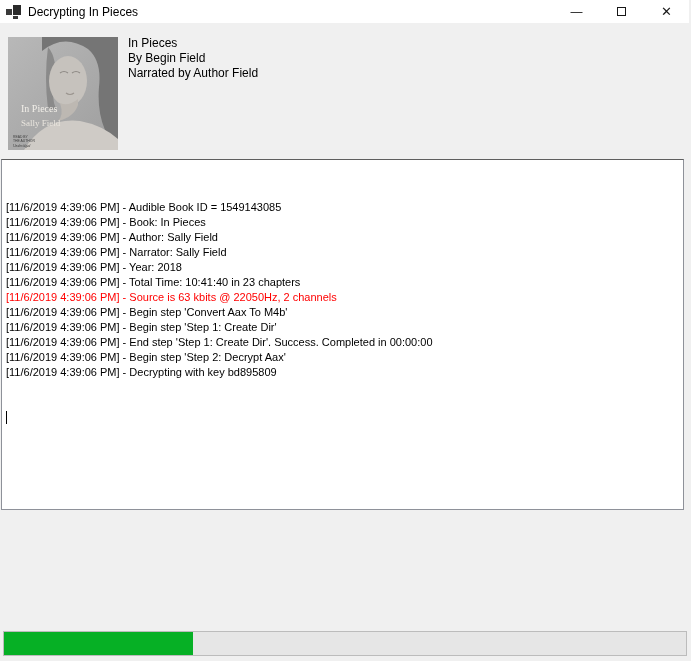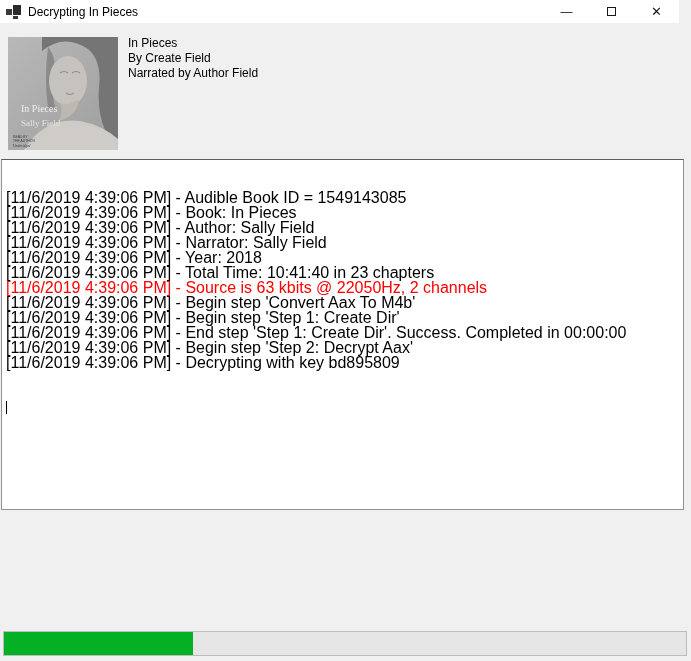--- a/index.html
+++ b/index.html
@@ -5,21 +5,21 @@
   html,body { margin:0; padding:0; background:#d0d0d0; }
   * { box-sizing:border-box; }
   .window {
     position:relative; width:691px; height:661px;
     background:#F0F0F0; overflow:hidden;
     font-family:"Liberation Sans", sans-serif;
     outline:1px solid #B5B5B5;
   }
   
   .titlebar {
-    position:absolute; top:0; left:0; right:12px; height:23px;
+    position:absolute; top:0; left:0; right:2px; height:23px;
     background:#FFFFFF; display:flex; align-items:center;
   }
   .app-icon { margin-left:6px; width:15px; height:15px; flex:0 0 auto; }
   .title-text { margin-left:7px; font-size:12px; color:#000; white-space:nowrap; }
   .controls { position:absolute; right:0; top:0; height:23px; display:flex; }
   .ctrl-btn {
     width:45px; height:23px; display:flex; align-items:center; justify-content:center;
     font-size:12px; color:#171717; cursor:default; background:transparent;
     border:none; padding:0; font-family:"Liberation Sans", sans-serif;
   }
@@ -32,22 +32,22 @@
   }
   .meta {
     position:absolute; left:128px; top:36px;
     font-size:12px; line-height:15px; color:#000;
   }
   
   .log {
     position:absolute; left:1px; top:159px; width:683px; height:351px;
     background:#FFFFFF;
     border:1px solid #8E9199; border-top-color:#5E5E5E;
-    padding:0 4px; overflow:hidden;
-    font-size:16px; line-height:15px; color:#000;
+    padding:10px 4px; overflow:hidden;
+    font-size:11px; line-height:15px; color:#000;
     white-space:pre; cursor:text;
   }
   .log-line { height:15px; }
   .caret-row { height:15px; display:flex; align-items:center; }
   .caret { display:inline-block; width:1px; height:13px; background:#000; }
   
   .progress-track {
     position:absolute; left:3px; top:631px; width:684px; height:25px;
     background:#E6E6E6; border:1px solid #BCBCBC;
   }
@@ -99,21 +99,21 @@
       <text x="13" y="89" font-family="Liberation Serif, serif" font-size="9" fill="#E9E5DE">Sally Field</text>
 
       <text x="5" y="101" font-family="Liberation Sans, sans-serif" font-size="3.4" fill="#3C3C3C">READ BY</text>
       <text x="5" y="105" font-family="Liberation Sans, sans-serif" font-size="3.4" fill="#3C3C3C">THE AUTHOR</text>
       <text x="5" y="110" font-family="Liberation Serif, serif" font-size="3.6" font-style="italic" fill="#3C3C3C">Unabridged</text>
     </svg>
   </div>
 
   <div class="meta">
     <div>In Pieces</div>
-    <div>By Create Field</div>
+    <div>By Begin Field</div>
     <div>Narrated by Author Field</div>
   </div>
 
   <div class="log" id="log-box">
     <div id="log-lines"><div class="log-line" style="color: rgb(0, 0, 0);">[11/6/2019 4:39:06 PM] - Audible Book ID = 1549143085</div><div class="log-line" style="color: rgb(0, 0, 0);">[11/6/2019 4:39:06 PM] - Book: In Pieces</div><div class="log-line" style="color: rgb(0, 0, 0);">[11/6/2019 4:39:06 PM] - Author: Sally Field</div><div class="log-line" style="color: rgb(0, 0, 0);">[11/6/2019 4:39:06 PM] - Narrator: Sally Field</div><div class="log-line" style="color: rgb(0, 0, 0);">[11/6/2019 4:39:06 PM] - Year: 2018</div><div class="log-line" style="color: rgb(0, 0, 0);">[11/6/2019 4:39:06 PM] - Total Time: 10:41:40 in 23 chapters</div><div class="log-line" style="color: rgb(255, 0, 0);">[11/6/2019 4:39:06 PM] - Source is 63 kbits @ 22050Hz, 2 channels</div><div class="log-line" style="color: rgb(0, 0, 0);">[11/6/2019 4:39:06 PM] - Begin step 'Convert Aax To M4b'</div><div class="log-line" style="color: rgb(0, 0, 0);">[11/6/2019 4:39:06 PM] - Begin step 'Step 1: Create Dir'</div><div class="log-line" style="color: rgb(0, 0, 0);">[11/6/2019 4:39:06 PM] - End step 'Step 1: Create Dir'. Success. Completed in 00:00:00</div><div class="log-line" style="color: rgb(0, 0, 0);">[11/6/2019 4:39:06 PM] - Begin step 'Step 2: Decrypt Aax'</div><div class="log-line" style="color: rgb(0, 0, 0);">[11/6/2019 4:39:06 PM] - Decrypting with key bd895809</div></div>
     <div class="caret-row"><span class="caret"></span></div>
   </div>
 
   <div class="progress-track" id="progress-track" style="background: rgb(230, 230, 230);">
     <div class="progress-fill" id="progress-fill" style="width: 27.7%; background: rgb(6, 176, 37);"></div>

